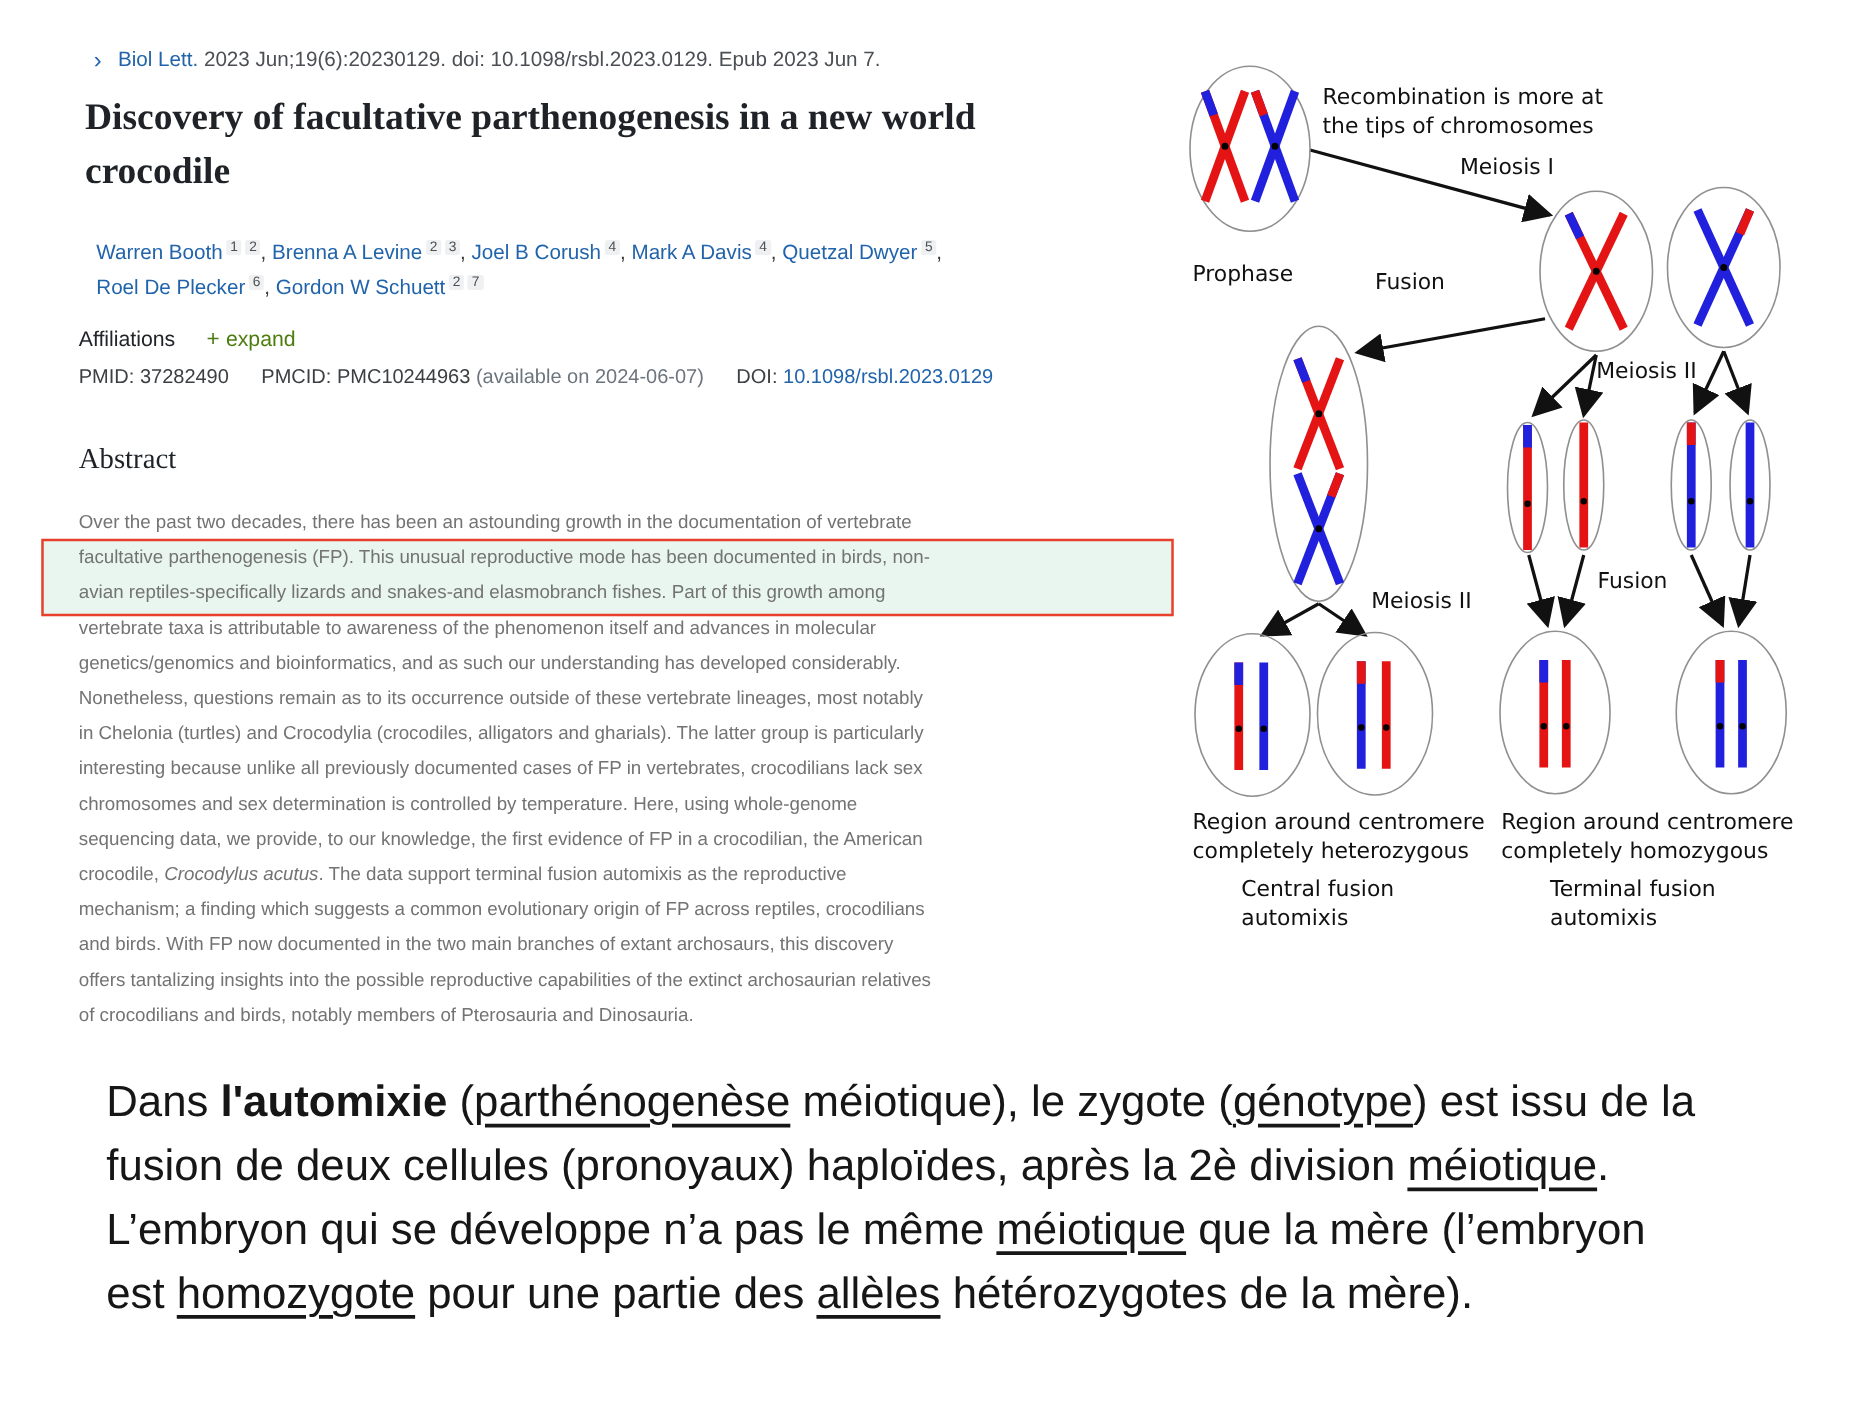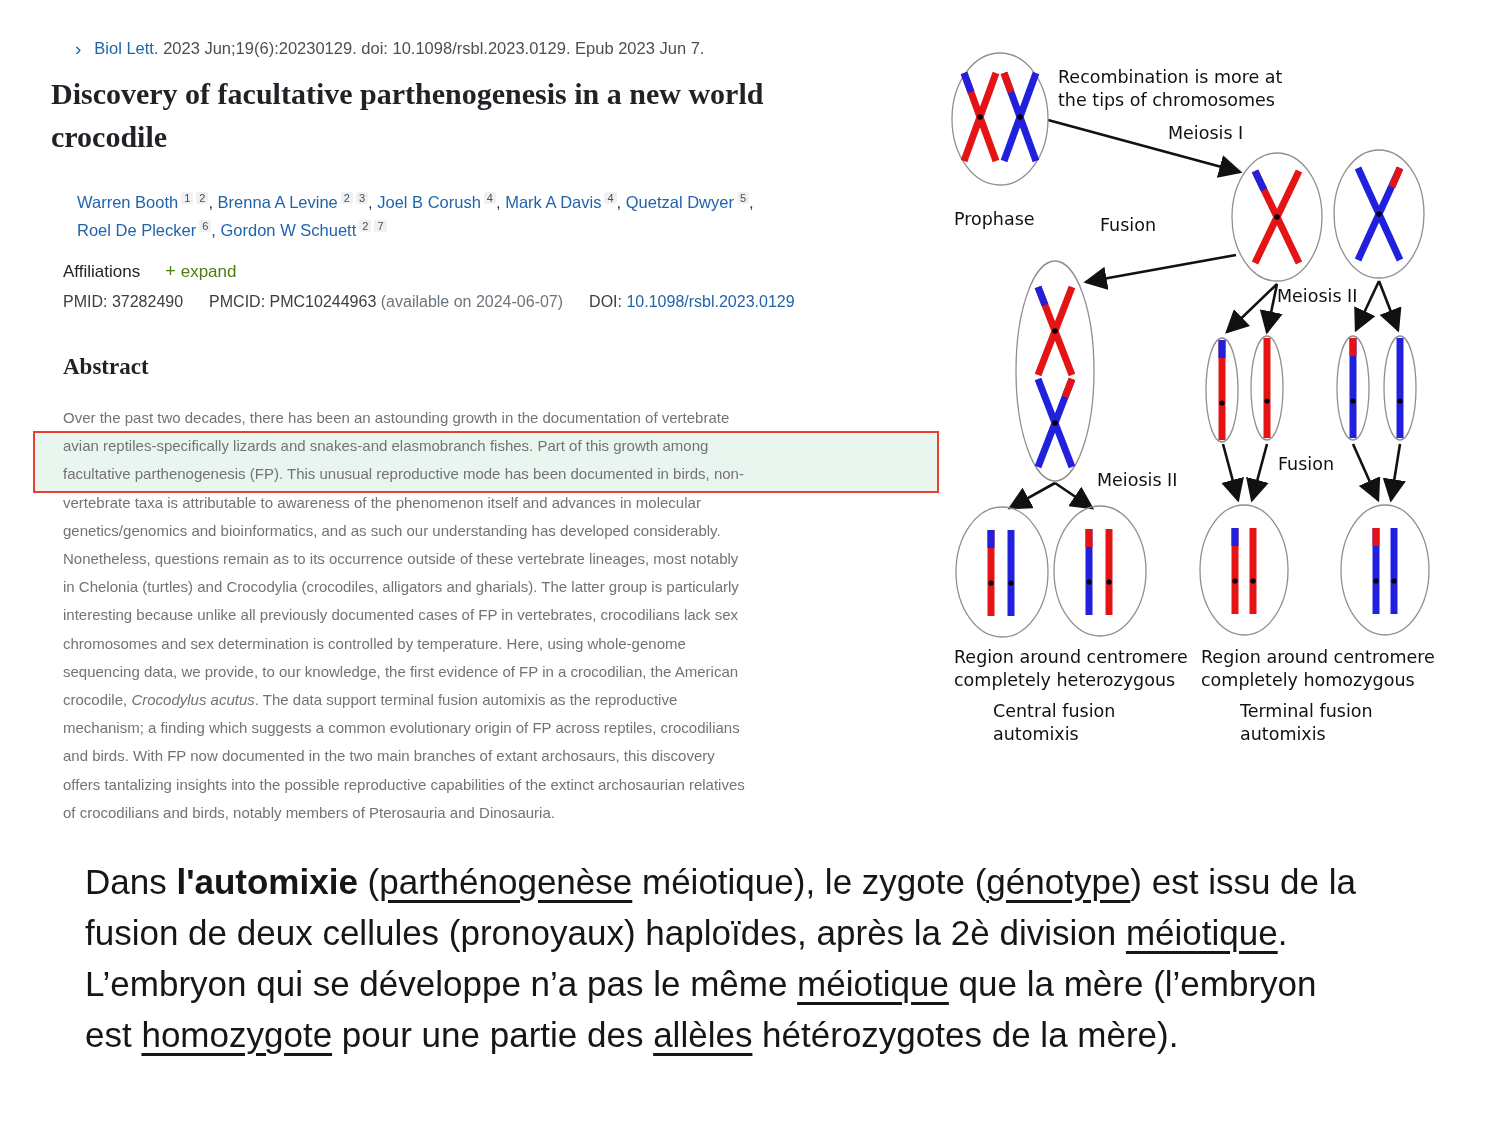--- a/index.html
+++ b/index.html
@@ -8,21 +8,21 @@
     font-family:"Liberation Sans",sans-serif;overflow:hidden;color:#212529;
   }
   a{color:#2164ab;text-decoration:none;cursor:pointer}
 
   
   .citation{position:absolute;left:75px;top:38px;font-size:16.5px;color:#4b4f54;white-space:nowrap}
   .chev{color:#2164ab;font-size:19px;margin-right:13px;vertical-align:-1px}
 
   
   .title{
-    position:absolute;left:51px;top:72px;width:790px;
+    position:absolute;left:68px;top:72px;width:790px;
     font-family:"Liberation Serif",serif;font-weight:700;font-size:30px;line-height:43px;color:#1f2328;
   }
 
   
   .authors{position:absolute;left:77px;top:188px;width:840px;font-size:16.5px;line-height:28px;color:#343a40}
   .authors .chip{
     font-size:11px;background:#eef0f2;color:#4b4f54;padding:0 3px;border-radius:2px;
     margin-left:3px;line-height:1;
   }
 
@@ -32,21 +32,21 @@
   .affil .plus{font-size:18px;margin-right:5px}
 
   
   .ids{position:absolute;left:63px;top:293px;font-size:16px;color:#3c4043;white-space:nowrap}
   .ids .grp{margin-right:26px}
   .ids .muted{color:#6c757d}
 
   
   .abstract-h{
     position:absolute;left:63px;top:354px;
-    font-family:"Liberation Serif",serif;font-weight:700;font-size:23px;color:#1f2328;
+    font-family:"Liberation Serif",serif;font-weight:400;font-size:23px;color:#1f2328;
   }
   .abs-wrap{position:absolute;left:63px;top:404px;width:880px}
   .hl-box{
     position:absolute;left:-30px;top:27px;width:902px;height:58px;
     background:#e9f6ef;border:2px solid #e8402c;z-index:0;
   }
   .abs-lines{position:relative;z-index:1;font-size:15px;line-height:28.2px;color:#737373;white-space:nowrap}
   .abs-line i{font-style:italic}
 
   
@@ -79,22 +79,22 @@
 <div class="ids">
   <span class="grp"><span>PMID:</span> <span>37282490</span></span><span class="grp"><span>PMCID:</span> <span>PMC10244963</span> <span class="muted">(available on 2024-06-07)</span></span><span class="grp"><span>DOI:</span> <a>10.1098/rsbl.2023.0129</a></span>
 </div>
 
 <h2 class="abstract-h" style="margin:0">Abstract</h2>
 
 <div class="abs-wrap">
   <div class="hl-box"></div>
   <div class="abs-lines" id="abstract">
       <div class="abs-line">Over the past two decades, there has been an astounding growth in the documentation of vertebrate</div>
+      <div class="abs-line">facultative parthenogenesis (FP). This unusual reproductive mode has been documented in birds, non-</div>
       <div class="abs-line">avian reptiles-specifically lizards and snakes-and elasmobranch fishes. Part of this growth among</div>
-      <div class="abs-line">facultative parthenogenesis (FP). This unusual reproductive mode has been documented in birds, non-</div>
       <div class="abs-line">vertebrate taxa is attributable to awareness of the phenomenon itself and advances in molecular</div>
       <div class="abs-line">genetics/genomics and bioinformatics, and as such our understanding has developed considerably.</div>
       <div class="abs-line">Nonetheless, questions remain as to its occurrence outside of these vertebrate lineages, most notably</div>
       <div class="abs-line">in Chelonia (turtles) and Crocodylia (crocodiles, alligators and gharials). The latter group is particularly</div>
       <div class="abs-line">interesting because unlike all previously documented cases of FP in vertebrates, crocodilians lack sex</div>
       <div class="abs-line">chromosomes and sex determination is controlled by temperature. Here, using whole-genome</div>
       <div class="abs-line">sequencing data, we provide, to our knowledge, the first evidence of FP in a crocodilian, the American</div>
       <div class="abs-line">crocodile, <i>Crocodylus acutus</i>. The data support terminal fusion automixis as the reproductive</div>
       <div class="abs-line">mechanism; a finding which suggests a common evolutionary origin of FP across reptiles, crocodilians</div>
       <div class="abs-line">and birds. With FP now documented in the two main branches of extant archosaurs, this discovery</div>

